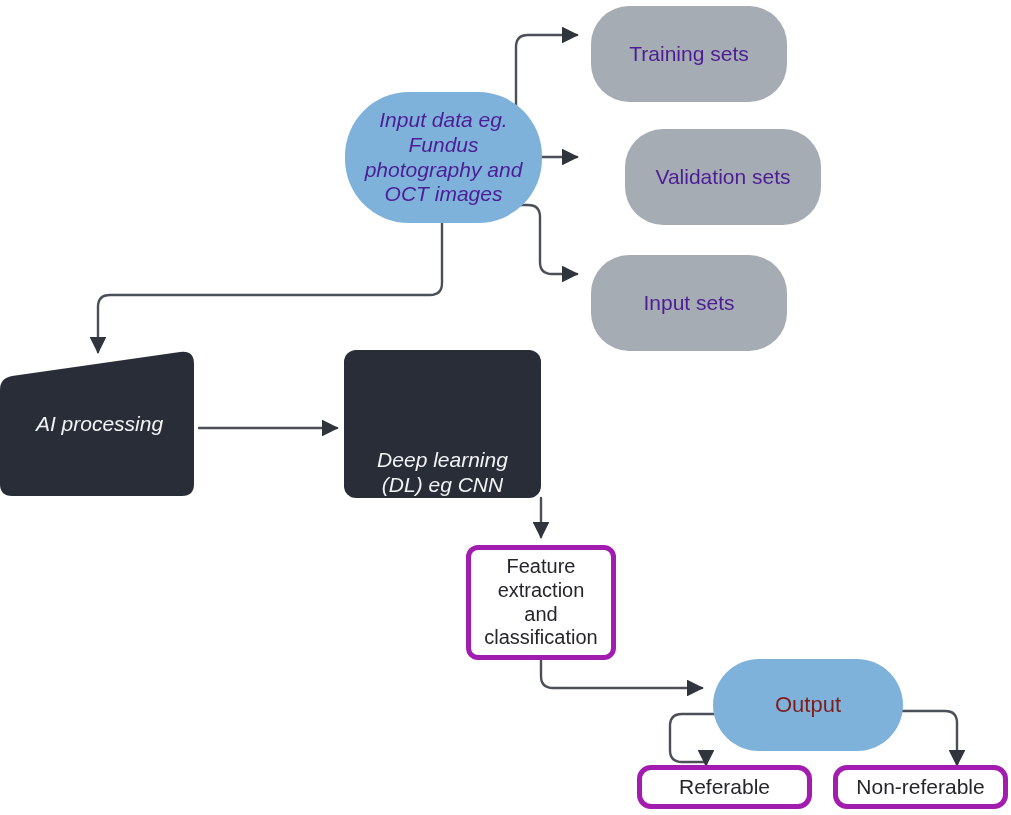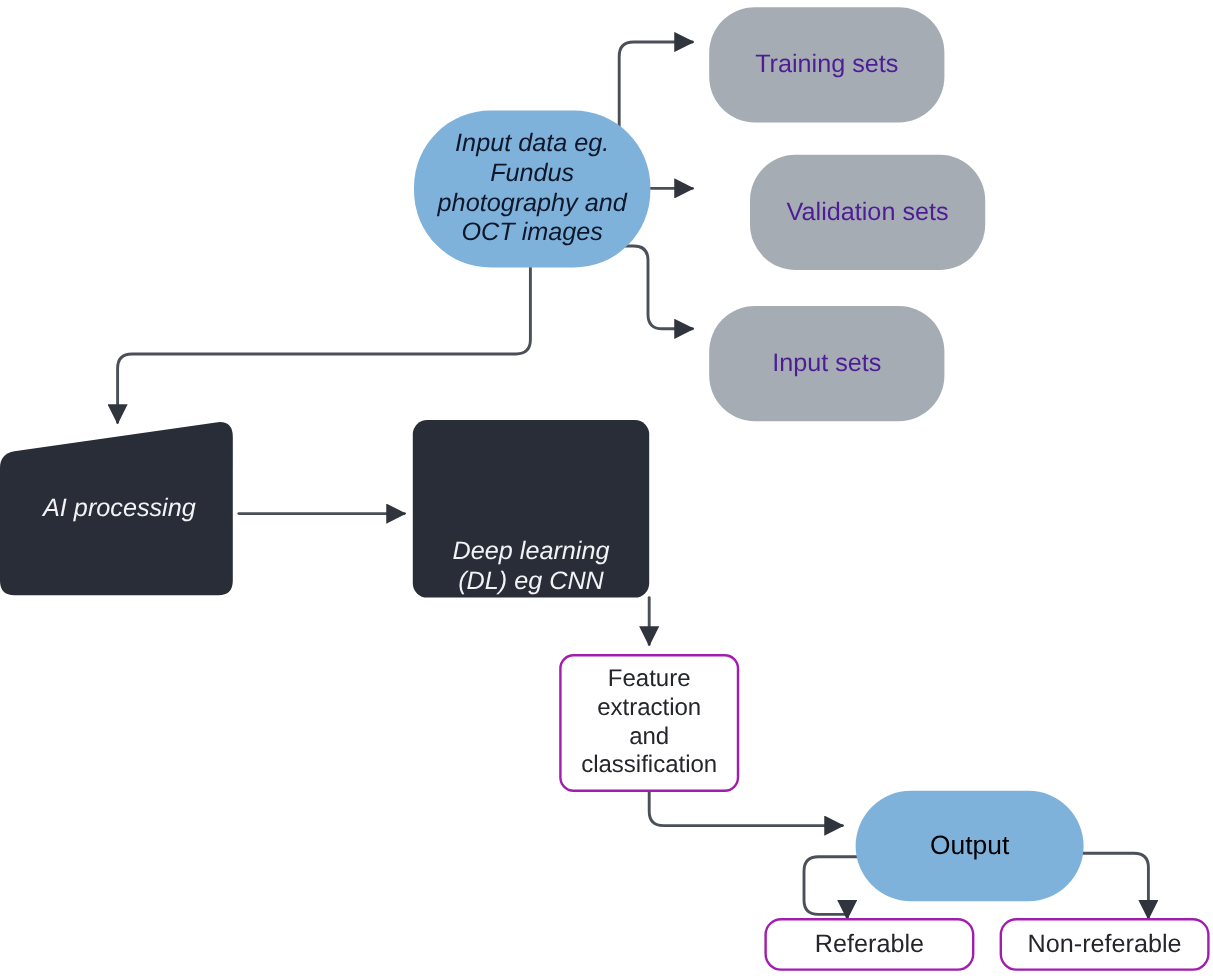--- a/index.html
+++ b/index.html
@@ -40,27 +40,27 @@
     white-space: pre-line;
     padding: 0 6px;
   }
 
   
   .pill-blue {
     background: #7fb2db;
     border-radius: 64px;
   }
   .pill-blue.input-node {
-    color: #0f172a;
+    color: #4c1d95;
     font-style: italic;
     font-size: 21px;
     font-weight: 400;
   }
   .pill-blue.output-node {
-    color: #000000;
+    color: #7f1d1d;
     font-style: normal;
     font-size: 22px;
   }
 
   
   .pill-gray {
     background: #a6acb4;
     border-radius: 38px;
     color: #4c1d95;
     font-size: 21px;
@@ -86,21 +86,21 @@
     height: 100%;
   }
   .box-dark.skewed .node-label {
     position: relative;
     z-index: 2;
   }
 
   
   .box-white {
     background: #ffffff;
-    border: 2px solid #a21caf;
+    border: 5px solid #a21caf;
     border-radius: 12px;
     color: #24262b;
     font-size: 20px;
   }
   .box-white.terminal {
     border-radius: 14px;
     font-size: 21px;
   }
 </style>
 </head>

